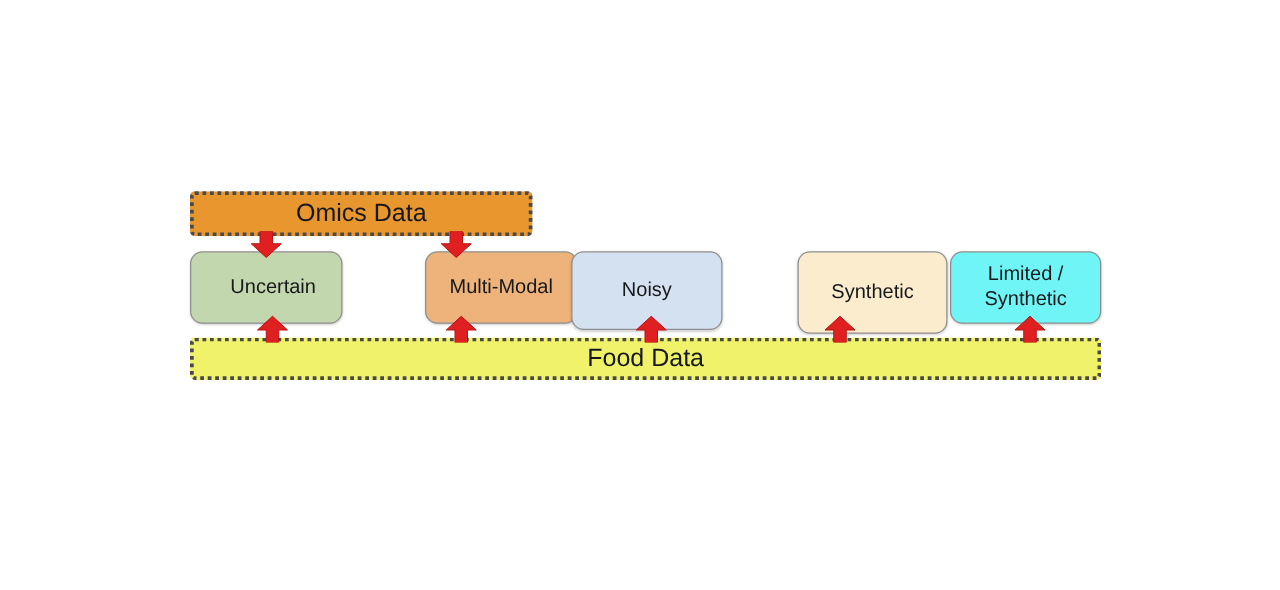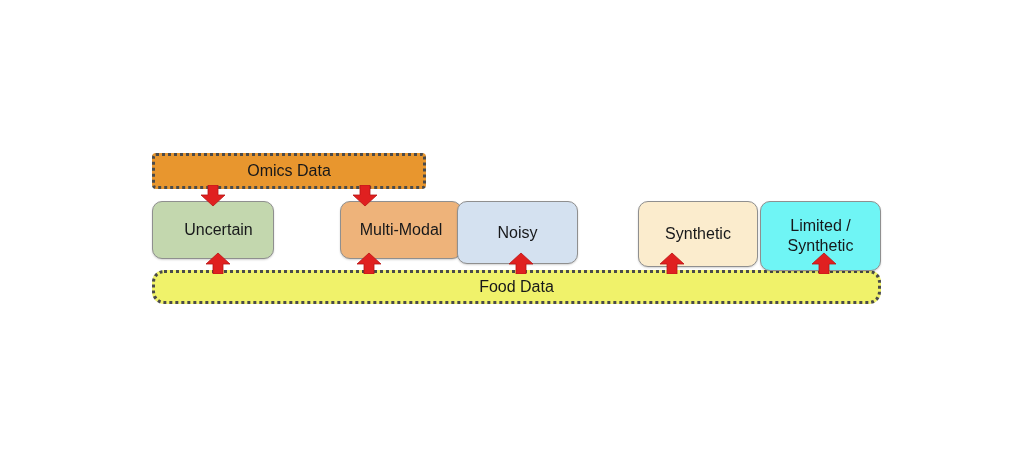--- a/index.html
+++ b/index.html
@@ -23,21 +23,21 @@
   
   .band {
     position: absolute;
     box-sizing: border-box;
     border: 3px dotted #4a4a4a;
     border-radius: 4px;
     display: flex;
     align-items: center;
     justify-content: center;
     color: #17181a;
-    font-size: 16px;
+    font-size: 20px;
     line-height: 1.15;
     white-space: nowrap;
   }
 
   .card {
     position: absolute;
     box-sizing: border-box;
     border: 1.5px solid #8f8f8f;
     border-radius: 10px;
     display: flex;
@@ -68,36 +68,36 @@
     height: 22px;
   }
 </style>
 </head>
 <body>
 
 <div id="canvas">
     <div class="band" style="left: 152px; top: 153px; width: 274px; height: 36px; background: rgb(232, 150, 46); border-color: rgb(74, 74, 74);">
       <span class="band-label">Omics Data</span>
     </div>
-    <div class="band" style="left: 152px; top: 270px; width: 729px; height: 34px; background: rgb(240, 242, 106); border-color: rgb(74, 74, 74); border-radius: 12px;">
+    <div class="band" style="left: 152px; top: 270px; width: 729px; height: 34px; background: rgb(240, 242, 106); border-color: rgb(74, 74, 74);">
       <span class="band-label">Food Data</span>
     </div>
     <div class="card" style="left: 152px; top: 201px; width: 122px; height: 58px; background: rgb(195, 215, 174); border-color: rgb(143, 143, 143); padding-left: 11px;">
       <span class="card-label">Uncertain</span>
     </div>
     <div class="card" style="left: 304px; top: 201px; width: 122px; height: 58px; background: rgb(238, 179, 122); border-color: rgb(143, 143, 143); margin-left: 36px;">
       <span class="card-label">Multi-Modal</span>
     </div>
     <div class="card" style="left: 457px; top: 201px; width: 121px; height: 63px; background: rgb(212, 225, 240); border-color: rgb(143, 143, 143);">
       <span class="card-label">Noisy</span>
     </div>
     <div class="card" style="left: 638px; top: 201px; width: 120px; height: 66px; background: rgb(251, 236, 205); border-color: rgb(143, 143, 143);">
       <span class="card-label">Synthetic</span>
     </div>
-    <div class="card" style="left: 760px; top: 201px; width: 121px; height: 70px; background: rgb(111, 245, 245); border-color: rgb(143, 143, 143);">
+    <div class="card" style="left: 760px; top: 201px; width: 121px; height: 58px; background: rgb(111, 245, 245); border-color: rgb(143, 143, 143);">
       <span class="card-label"><span>Limited /</span><br><span>Synthetic</span></span>
     </div>
     <div class="arrow" style="left: 200px; top: 185px;">
       <svg viewBox="0 0 26 22">
         <path d="M8,0 L18,0 L18,10 L25,10 L13,21 L1,10 L8,10 Z" fill="#e02020" stroke="#b81414" stroke-width="0.8" stroke-linejoin="round"></path>
       </svg>
     </div>
     <div class="arrow" style="left: 352px; top: 185px;">
       <svg viewBox="0 0 26 22">
         <path d="M8,0 L18,0 L18,10 L25,10 L13,21 L1,10 L8,10 Z" fill="#e02020" stroke="#b81414" stroke-width="0.8" stroke-linejoin="round"></path>

